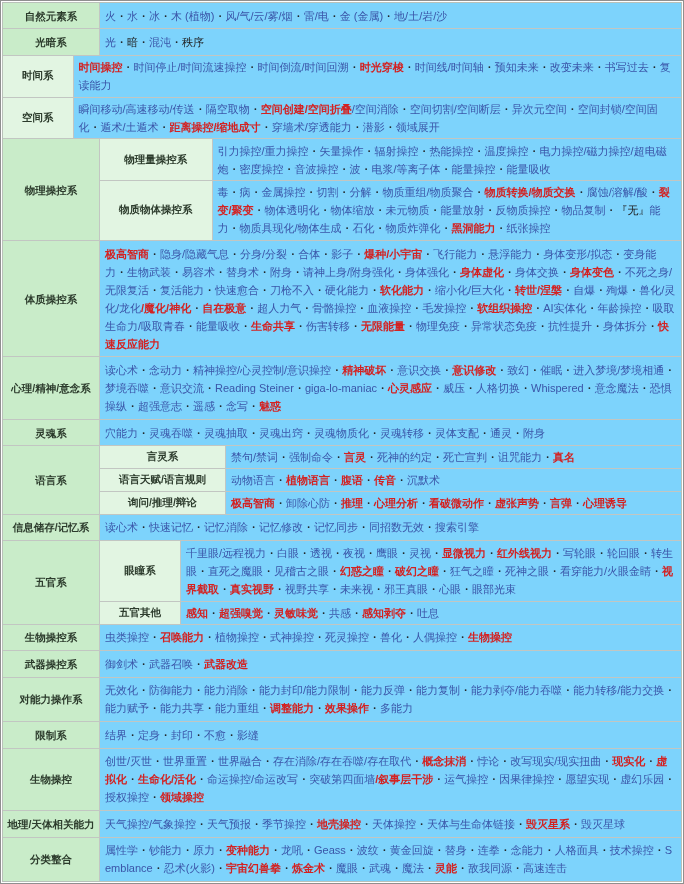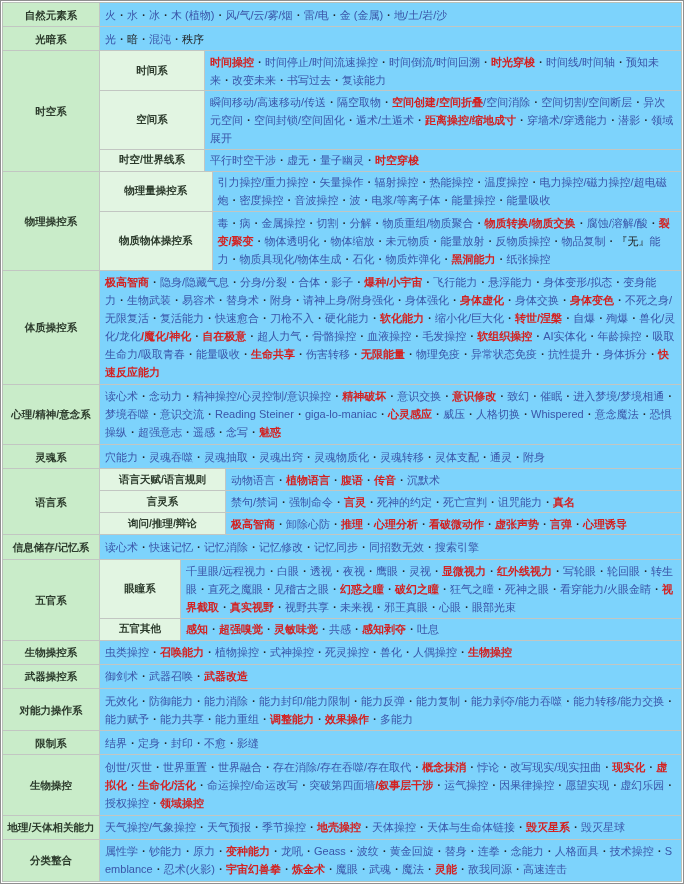--- a/index.html
+++ b/index.html
@@ -37,33 +37,28 @@
           <div class="inner"><span class="lb">火</span><span class="sep">・</span><span class="lb">水</span><span class="sep">・</span><span class="lb">冰</span><span class="sep">・</span><span class="lb">木 (植物)</span><span class="sep">・</span><span class="lb">风/气/云/雾/烟</span><span class="sep">・</span><span class="lb">雷/电</span><span class="sep">・</span><span class="lb">金 (金属)</span><span class="sep">・</span><span class="lb">地/土/岩/沙</span></div>
         </div>
       </div>
       <div class="group">
         <div class="cat">光暗系</div>
         <div class="content">
           <div class="inner"><span class="lb">光</span><span class="sep">・</span><span class="lk">暗</span><span class="sep">・</span><span class="lb">混沌</span><span class="sep">・</span><span class="lk">秩序</span></div>
         </div>
       </div>
       <div class="group">
-        <div class="cat">时空系</div>
         <div class="subtable">
           <div class="subrow">
             <div class="subcat">时间系</div>
             <div class="content"><span class="lr">时间操控</span><span class="sep">・</span><span class="lb">时间停止/时间流速操控</span><span class="sep">・</span><span class="lb">时间倒流/时间回溯</span><span class="sep">・</span><span class="lr">时光穿梭</span><span class="sep">・</span><span class="lb">时间线/时间轴</span><span class="sep">・</span><span class="lb">预知未来</span><span class="sep">・</span><span class="lb">改变未来</span><span class="sep">・</span><span class="lb">书写过去</span><span class="sep">・</span><span class="lb">复读能力</span></div>
           </div>
           <div class="subrow">
             <div class="subcat">空间系</div>
             <div class="content"><span class="lb">瞬间移动/高速移动/传送</span><span class="sep">・</span><span class="lb">隔空取物</span><span class="sep">・</span><span class="lr">空间创建/空间折叠</span><span class="lb">/空间消除</span><span class="sep">・</span><span class="lb">空间切割/空间断层</span><span class="sep">・</span><span class="lb">异次元空间</span><span class="sep">・</span><span class="lb">空间封锁/空间固化</span><span class="sep">・</span><span class="lb">遁术/土遁术</span><span class="sep">・</span><span class="lr">距离操控/缩地成寸</span><span class="sep">・</span><span class="lb">穿墙术/穿透能力</span><span class="sep">・</span><span class="lb">潜影</span><span class="sep">・</span><span class="lb">领域展开</span></div>
-          </div>
-          <div class="subrow">
-            <div class="subcat">时空/世界线系</div>
-            <div class="content"><span class="lb">平行时空干涉</span><span class="sep">・</span><span class="lb">虚无</span><span class="sep">・</span><span class="lb">量子幽灵</span><span class="sep">・</span><span class="lr">时空穿梭</span></div>
           </div>
         </div>
       </div>
       <div class="group">
         <div class="cat">物理操控系</div>
         <div class="subtable">
           <div class="subrow">
             <div class="subcat">物理量操控系</div>
             <div class="content"><span class="lb">引力操控/重力操控</span><span class="sep">・</span><span class="lb">矢量操作</span><span class="sep">・</span><span class="lb">辐射操控</span><span class="sep">・</span><span class="lb">热能操控</span><span class="sep">・</span><span class="lb">温度操控</span><span class="sep">・</span><span class="lb">电力操控/磁力操控/超电磁炮</span><span class="sep">・</span><span class="lb">密度操控</span><span class="sep">・</span><span class="lb">音波操控</span><span class="sep">・</span><span class="lb">波</span><span class="sep">・</span><span class="lb">电浆/等离子体</span><span class="sep">・</span><span class="lb">能量操控</span><span class="sep">・</span><span class="lb">能量吸收</span></div>
           </div>
@@ -88,26 +83,26 @@
       <div class="group">
         <div class="cat">灵魂系</div>
         <div class="content">
           <div class="inner"><span class="lb">穴能力</span><span class="sep">・</span><span class="lb">灵魂吞噬</span><span class="sep">・</span><span class="lb">灵魂抽取</span><span class="sep">・</span><span class="lb">灵魂出窍</span><span class="sep">・</span><span class="lb">灵魂物质化</span><span class="sep">・</span><span class="lb">灵魂转移</span><span class="sep">・</span><span class="lb">灵体支配</span><span class="sep">・</span><span class="lb">通灵</span><span class="sep">・</span><span class="lb">附身</span></div>
         </div>
       </div>
       <div class="group">
         <div class="cat">语言系</div>
         <div class="subtable">
           <div class="subrow">
+            <div class="subcat">言灵系</div>
+            <div class="content"><span class="lb">禁句/禁词</span><span class="sep">・</span><span class="lb">强制命令</span><span class="sep">・</span><span class="lr">言灵</span><span class="sep">・</span><span class="lb">死神的约定</span><span class="sep">・</span><span class="lb">死亡宣判</span><span class="sep">・</span><span class="lb">诅咒能力</span><span class="sep">・</span><span class="lr">真名</span></div>
+          </div>
+          <div class="subrow">
             <div class="subcat">语言天赋/语言规则</div>
             <div class="content"><span class="lb">动物语言</span><span class="sep">・</span><span class="lr">植物语言</span><span class="sep">・</span><span class="lr">腹语</span><span class="sep">・</span><span class="lr">传音</span><span class="sep">・</span><span class="lb">沉默术</span></div>
-          </div>
-          <div class="subrow">
-            <div class="subcat">言灵系</div>
-            <div class="content"><span class="lb">禁句/禁词</span><span class="sep">・</span><span class="lb">强制命令</span><span class="sep">・</span><span class="lr">言灵</span><span class="sep">・</span><span class="lb">死神的约定</span><span class="sep">・</span><span class="lb">死亡宣判</span><span class="sep">・</span><span class="lb">诅咒能力</span><span class="sep">・</span><span class="lr">真名</span></div>
           </div>
           <div class="subrow">
             <div class="subcat">询问/推理/辩论</div>
             <div class="content"><span class="lr">极高智商</span><span class="sep">・</span><span class="lb">卸除心防</span><span class="sep">・</span><span class="lr">推理</span><span class="sep">・</span><span class="lr">心理分析</span><span class="sep">・</span><span class="lr">看破微动作</span><span class="sep">・</span><span class="lr">虚张声势</span><span class="sep">・</span><span class="lr">言弹</span><span class="sep">・</span><span class="lr">心理诱导</span></div>
           </div>
         </div>
       </div>
       <div class="group">
         <div class="cat">信息储存/记忆系</div>
         <div class="content">

